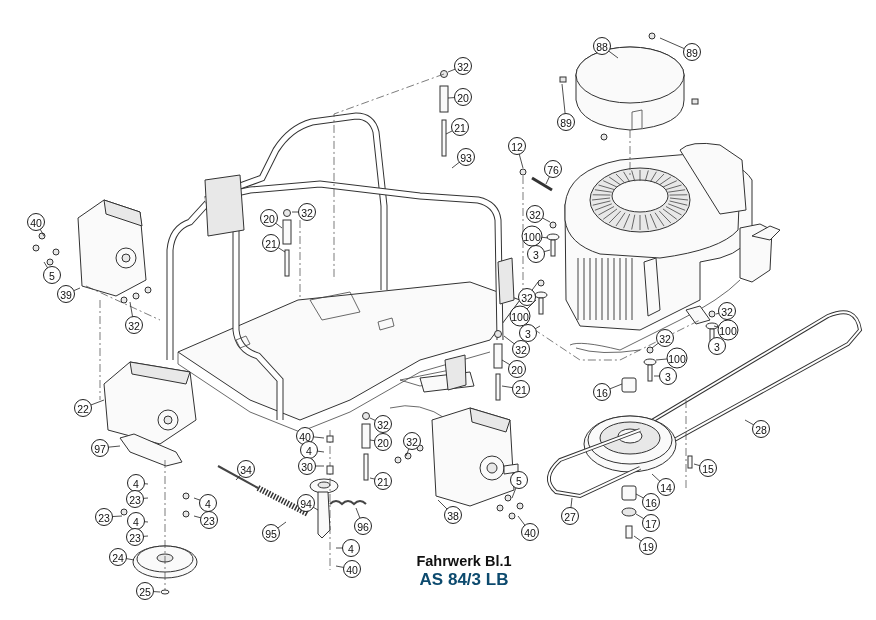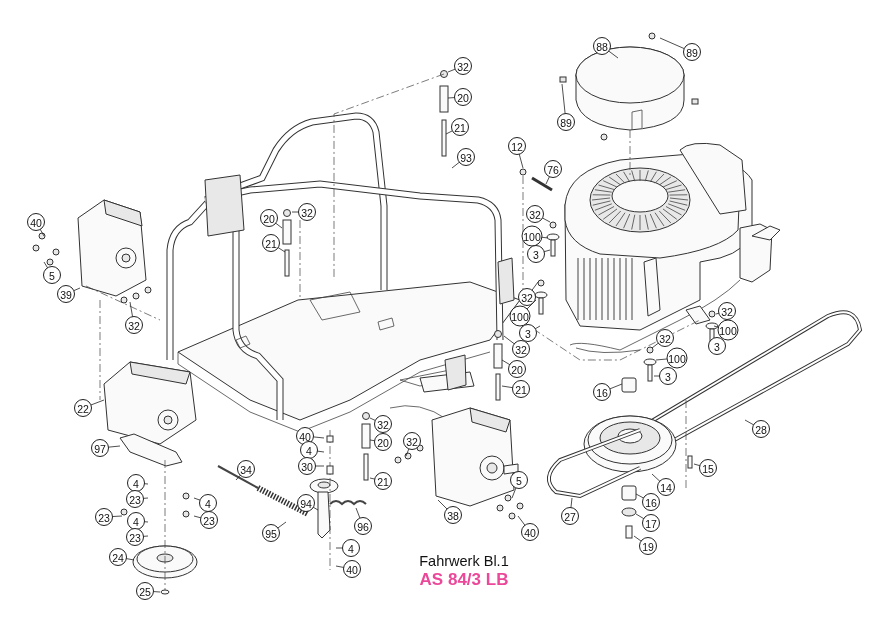--- a/index.html
+++ b/index.html
@@ -7,22 +7,22 @@
   #stage { position: relative; width: 876px; height: 456px; }
   svg#drawing { position: absolute; left: 0; top: 0; }
   .callout circle { fill: #ffffff; stroke: #222; stroke-width: 1; }
   .callout text { font-family: "Liberation Sans", sans-serif; font-size: 10.5px; fill: #111; text-anchor: middle; dominant-baseline: central; }
   .leader { stroke: #222; stroke-width: 0.8; fill: none; }
   .part { fill: #fafafa; stroke: #333; stroke-width: 1; }
   .part-dark { fill: #e8e8e8; stroke: #333; stroke-width: 1; }
   .thin { fill: none; stroke: #444; stroke-width: 0.8; }
   .dash { fill: none; stroke: #444; stroke-width: 0.7; stroke-dasharray: 8 3 2 3; }
   .title-block { position: absolute; left: 394px; top: 553px; text-align: center; width: 140px; }
-  .title-line1 { font-size: 14.5px; color: #111; line-height: 17px; }
-  .title-line2 { font-size: 17px; font-weight: bold; color: #ec4899; line-height: 19px; }
+  .title-line1 { font-size: 14.5px; color: #111; line-height: 17px; font-weight: bold; }
+  .title-line2 { font-size: 17px; font-weight: bold; color: #0c4a6e; line-height: 19px; }
 </style>
 </head>
 <body>
 
 <div id="stage">
   <svg id="drawing" width="876" height="620" viewBox="0 0 876 620" xmlns="http://www.w3.org/2000/svg">
 
     <g>
 
       <path class="part" d="M178 352 L298 300 L470 282 L520 300 L490 340 L420 360 L350 400 L300 420 L250 400 Z"></path>

